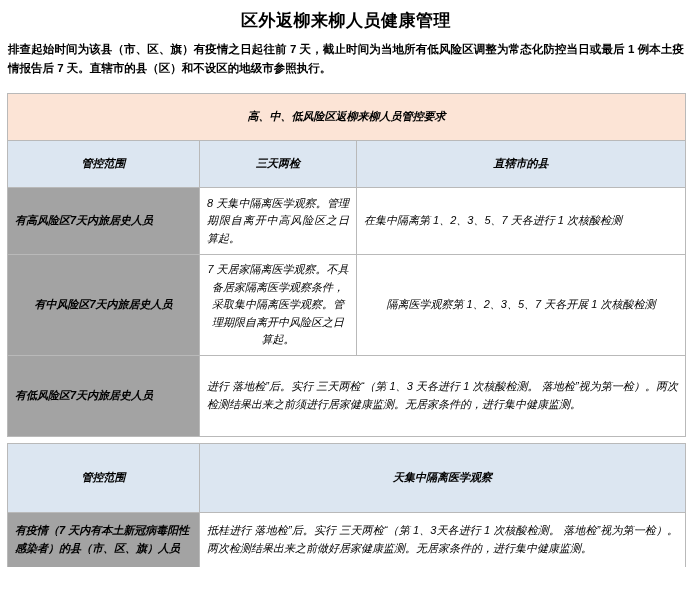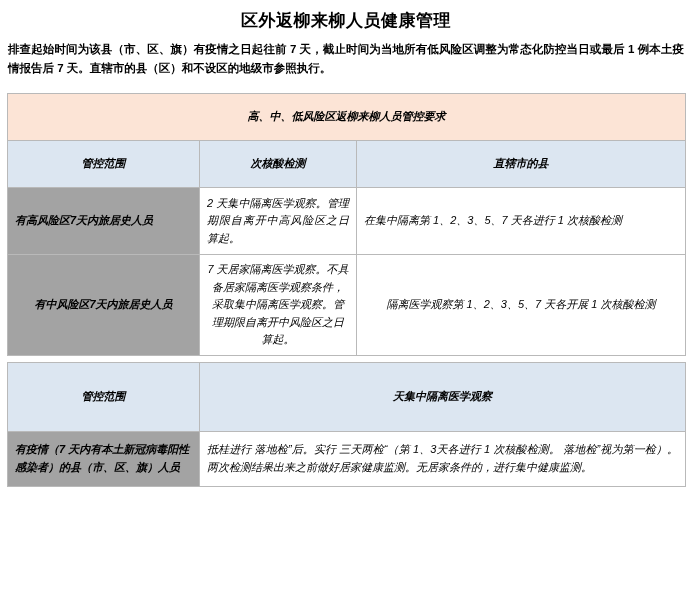--- a/index.html
+++ b/index.html
@@ -95,32 +95,36 @@
       <col style="width:192px">
       <col style="width:157px">
       <col style="width:329px">
     </colgroup>
     <tbody>
       <tr>
         <td class="banner" colspan="3">高、中、低风险区返柳来柳人员管控要求</td>
       </tr>
       <tr>
         <td class="hdr">管控范围</td>
-        <td class="hdr">次核酸检测</td>
+        <td class="hdr">三天两检</td>
         <td class="hdr">直辖市的县</td>
       </tr>
       <tr>
         <td class="scope tall1">有高风险区7天内旅居史人员</td>
-        <td class="cell tall1">2 天集中隔离医学观察。管理期限自离开中高风险区之日算起。</td>
+        <td class="cell tall1">8 天集中隔离医学观察。管理期限自离开中高风险区之日算起。</td>
         <td class="cell tall1">在集中隔离第 1、2、3、5、7 天各进行 1 次核酸检测</td>
       </tr>
       <tr>
         <td class="scope tall2">有中风险区7天内旅居史人员</td>
         <td class="cell tall2">7 天居家隔离医学观察。不具备居家隔离医学观察条件，采取集中隔离医学观察。管理期限自离开中风险区之日算起。</td>
         <td class="cell tall2">隔离医学观察第 1、2、3、5、7 天各开展 1 次核酸检测</td>
+      </tr>
+      <tr>
+        <td class="scope tall3">有低风险区7天内旅居史人员</td>
+        <td class="cell tall3" colspan="2">进行 落地检”后。实行 三天两检“（第 1、3 天各进行 1 次核酸检测。 落地检”视为第一检）。两次检测结果出来之前须进行居家健康监测。无居家条件的，进行集中健康监测。</td>
       </tr>
     </tbody>
   </table>
 
   <table class="grid" style="margin-top:6px">
     <colgroup>
       <col style="width:192px">
       <col style="width:486px">
     </colgroup>
     <tbody>

